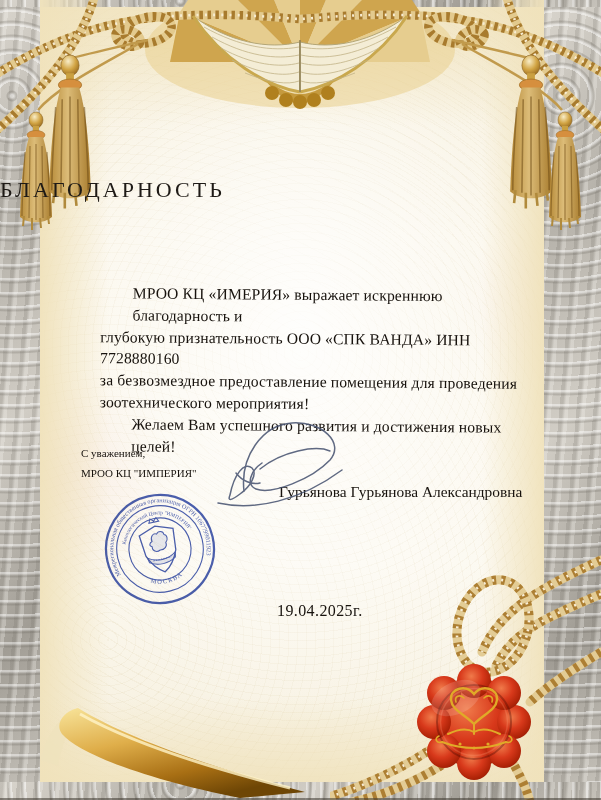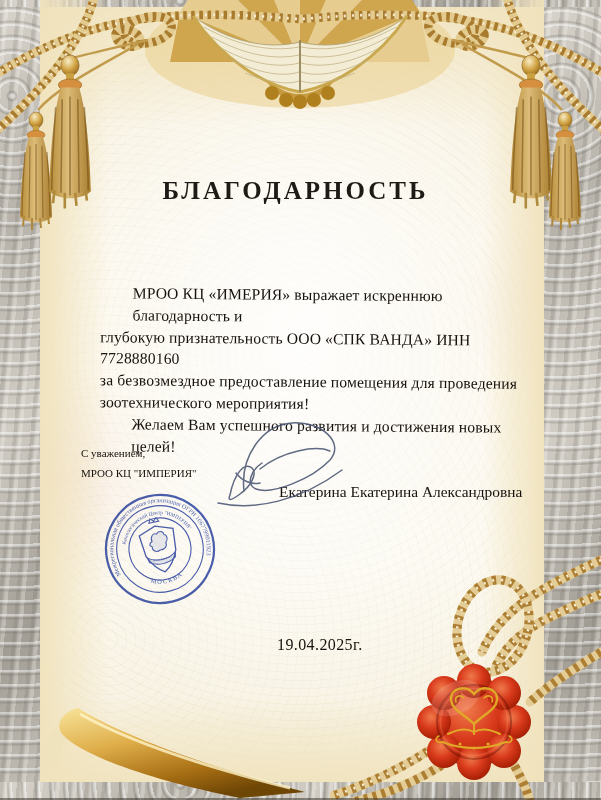--- a/index.html
+++ b/index.html
@@ -38,35 +38,35 @@
   .bd-bottom{left:40px;right:57px;bottom:18px;height:85px;
     background-image:linear-gradient(to top,rgba(240,226,187,.85),rgba(240,226,187,0));}
   .bd-top{left:40px;right:57px;top:7px;height:120px;
     background-image:linear-gradient(to bottom,rgba(240,226,187,.8),rgba(240,226,187,0));}
   .bd-left,.bd-right,.bd-bottom,.bd-top{
     background-repeat:no-repeat,repeat,repeat;
   }
   .deco-top{position:absolute;left:0;top:0;width:601px;height:270px;z-index:4;pointer-events:none;}
   .curl{position:absolute;left:0;top:640px;width:320px;height:160px;z-index:4;pointer-events:none;}
   .title{
-    position:absolute;z-index:6;left:0;right:10px;top:177px;text-align:center;
-    font-size:25px;letter-spacing:3px;color:#1e1a16;font-weight:bold;
+    position:absolute;z-index:6;left:0;right:10px;top:177px;text-align:left;
+    font-size:22px;letter-spacing:3px;color:#1e1a16;
   }
   .bodytext{
     position:absolute;z-index:6;left:100px;top:284px;width:426px;
     font-size:15.6px;line-height:21.8px;color:#17120d;transform:rotate(.5deg);
     letter-spacing:.15px;
   }
   .indent{padding-left:32px;}
   .closing{
     position:absolute;z-index:6;left:81px;top:444px;
     font-size:11px;line-height:19.6px;color:#17120d;
   }
   .signer{position:absolute;z-index:6;left:279px;top:483px;font-size:15.4px;color:#17120d;}
-  .datev{position:absolute;z-index:6;left:277px;top:636px;font-size:16px;letter-spacing:.4px;color:#17120d;}
+  .datev{position:absolute;z-index:6;left:277px;top:602px;font-size:16px;letter-spacing:.4px;color:#17120d;}
   .stamp{position:absolute;left:103px;top:492px;width:114px;height:114px;z-index:7;mix-blend-mode:multiply;opacity:.92;}
   .signature{position:absolute;left:200px;top:413px;width:170px;height:110px;z-index:8;pointer-events:none;}
   .sealwrap{position:absolute;left:330px;top:530px;width:271px;height:270px;z-index:9;pointer-events:none;}
   .rope-base{stroke:#e3ca8e;stroke-width:8.5;fill:none;stroke-linecap:round;}
   .rope-twist{stroke:#a87b2e;stroke-width:8.5;fill:none;stroke-dasharray:3.5 4.5;stroke-linecap:butt;}
   .rope-hi{stroke:#f7ecd2;stroke-width:2.6;fill:none;stroke-dasharray:2 6.2;}
   .rope-base2{stroke:#e3cc95;stroke-width:9;fill:none;stroke-linecap:round;}
   .rope-twist2{stroke:#ad7f33;stroke-width:9;fill:none;stroke-dasharray:4 5;}
   .rope-hi2{stroke:#f8eed6;stroke-width:2.6;fill:none;stroke-dasharray:2 7;}
   .edgeline{position:absolute;left:0;right:0;bottom:0;height:2px;background:rgba(62,56,48,.55);z-index:12;}
@@ -195,21 +195,21 @@
     <div>за безвозмездное предоставление помещения для проведения</div>
     <div>зоотехнического мероприятия!</div>
     <div class="indent">Желаем Вам успешного развития и достижения новых целей!</div>
   </div>
 
   <div class="closing">
     <div>С уважением,</div>
     <div>МРОО КЦ "ИМПЕРИЯ"</div>
   </div>
 
-  <div class="signer">Екатерина Екатерина Александровна</div>
+  <div class="signer">Гурьянова Гурьянова Александровна</div>
   <div class="datev">19.04.2025г.</div>
 
   <svg class="stamp" viewBox="0 0 112 112">
     <g transform="rotate(-13 56 56)" fill="none" stroke="#3b52ae">
       <circle cx="56" cy="56" r="53" stroke-width="2.2"></circle>
       <circle cx="56" cy="56" r="42.5" stroke-width="1.1"></circle>
       <circle cx="56" cy="56" r="30.5" stroke-width="1.1"></circle>
       <path id="arcOuter" d="M18.3,82.4 A46,46 0 1 1 93.7,82.4" stroke="none"></path>
       <path id="arcInner" d="M23.2,64.8 A34,34 0 1 1 88.8,64.8" stroke="none"></path>
       <path id="arcCity" d="M36,83.5 A34,34 0 0 0 76,83.5" stroke="none"></path>

